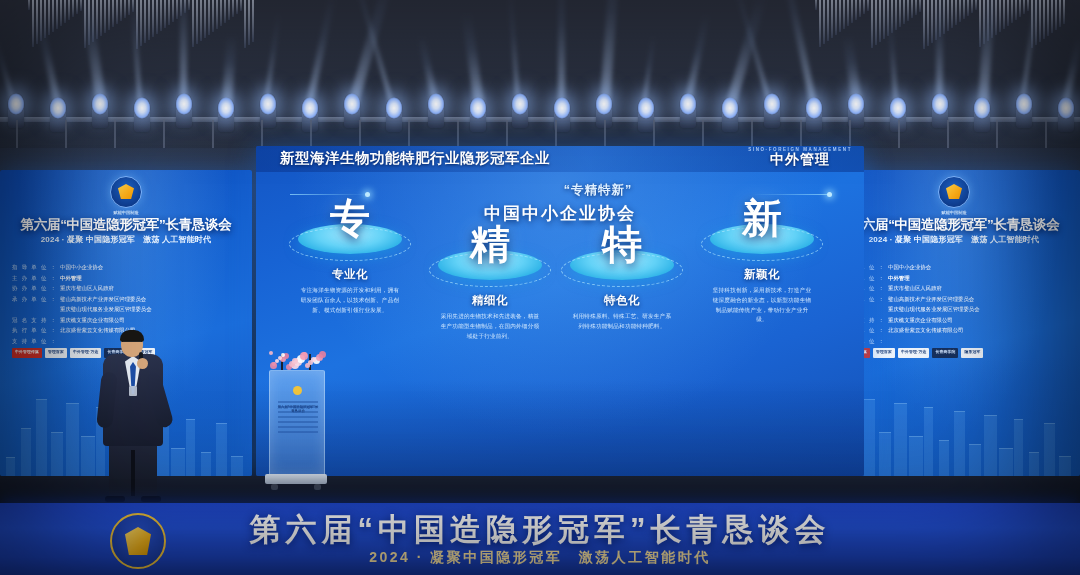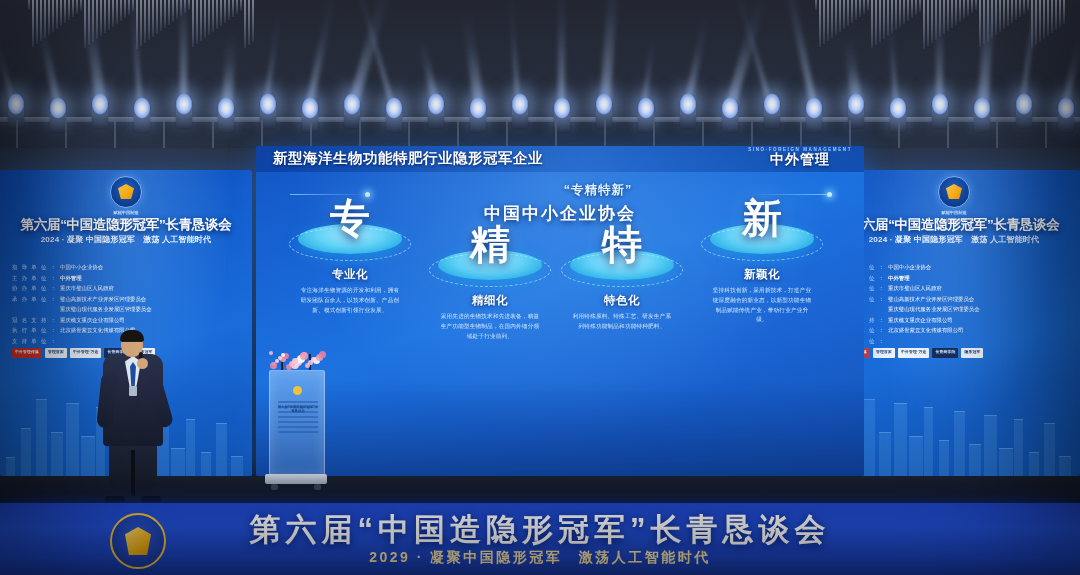--- a/index.html
+++ b/index.html
@@ -47,21 +47,21 @@
   .sidescreen.right{right:0;}
   .sideglow{position:absolute;inset:0;
     background:radial-gradient(ellipse at 50% 8%,rgba(140,205,255,.28),rgba(15,70,170,0) 60%);}
   .sidecity{position:absolute;left:0;right:0;bottom:0;height:120px;
     background:linear-gradient(180deg,rgba(12,60,150,0),rgba(18,92,190,.75));}
   .sidecity i{position:absolute;bottom:0;background:rgba(120,195,255,.18);border-top:1px solid rgba(170,220,255,.30);}
 
   
   .toptitle{position:absolute;left:0;top:0;width:608px;height:26px;
     background:linear-gradient(90deg,rgba(10,52,140,.55),rgba(14,70,170,.30) 55%,rgba(10,52,140,.55));}
-  .slide-title{position:absolute;left:17px;top:3px;color:#ffffff;font-weight:bold;
+  .slide-title{position:absolute;left:24px;top:3px;color:#ffffff;font-weight:bold;
     font-size:14.5px;letter-spacing:.5px;text-shadow:0 1px 3px rgba(0,20,70,.8);white-space:nowrap;text-align:center;}
   .brandbox{position:absolute;right:12px;top:1px;text-align:center;}
   .brand-en{color:#bcd8ff;font-size:4.5px;letter-spacing:1.6px;font-weight:bold;opacity:.9;}
   .brand-cn{color:#ffffff;font-size:14px;font-weight:bold;letter-spacing:1px;margin-top:-1px;
     text-shadow:0 1px 3px rgba(0,20,70,.85);}
 
   .slogan{position:absolute;left:0;top:36px;width:684px;text-align:center;color:#dff0ff;
     font-size:12.5px;font-weight:bold;letter-spacing:1px;text-shadow:0 1px 4px rgba(0,30,90,.8);}
   .subhead{position:absolute;left:0;top:56px;width:608px;text-align:center;color:#ffffff;
     font-size:17px;font-weight:bold;letter-spacing:2px;text-shadow:0 2px 6px rgba(0,30,90,.85);}
@@ -645,17 +645,17 @@
     <div class="pod-base"></div>
     <div class="pod-caster" style="left:6px;"></div>
     <div class="pod-caster" style="left:49px;"></div>
   </div>
 
   <div class="frontbanner">
     <div class="fb-logo">
         <div class="mark"></div>
       </div>
     <div class="fb-title">第六届“中国造隐形冠军”长青恳谈会</div>
-    <div class="fb-sub">2029 · 凝聚中国隐形冠军　激荡人工智能时代</div>
+    <div class="fb-sub">2024 · 凝聚中国隐形冠军　激荡人工智能时代</div>
   </div>
 
   <div class="vign"></div>
 </div>
 
 </body></html>

